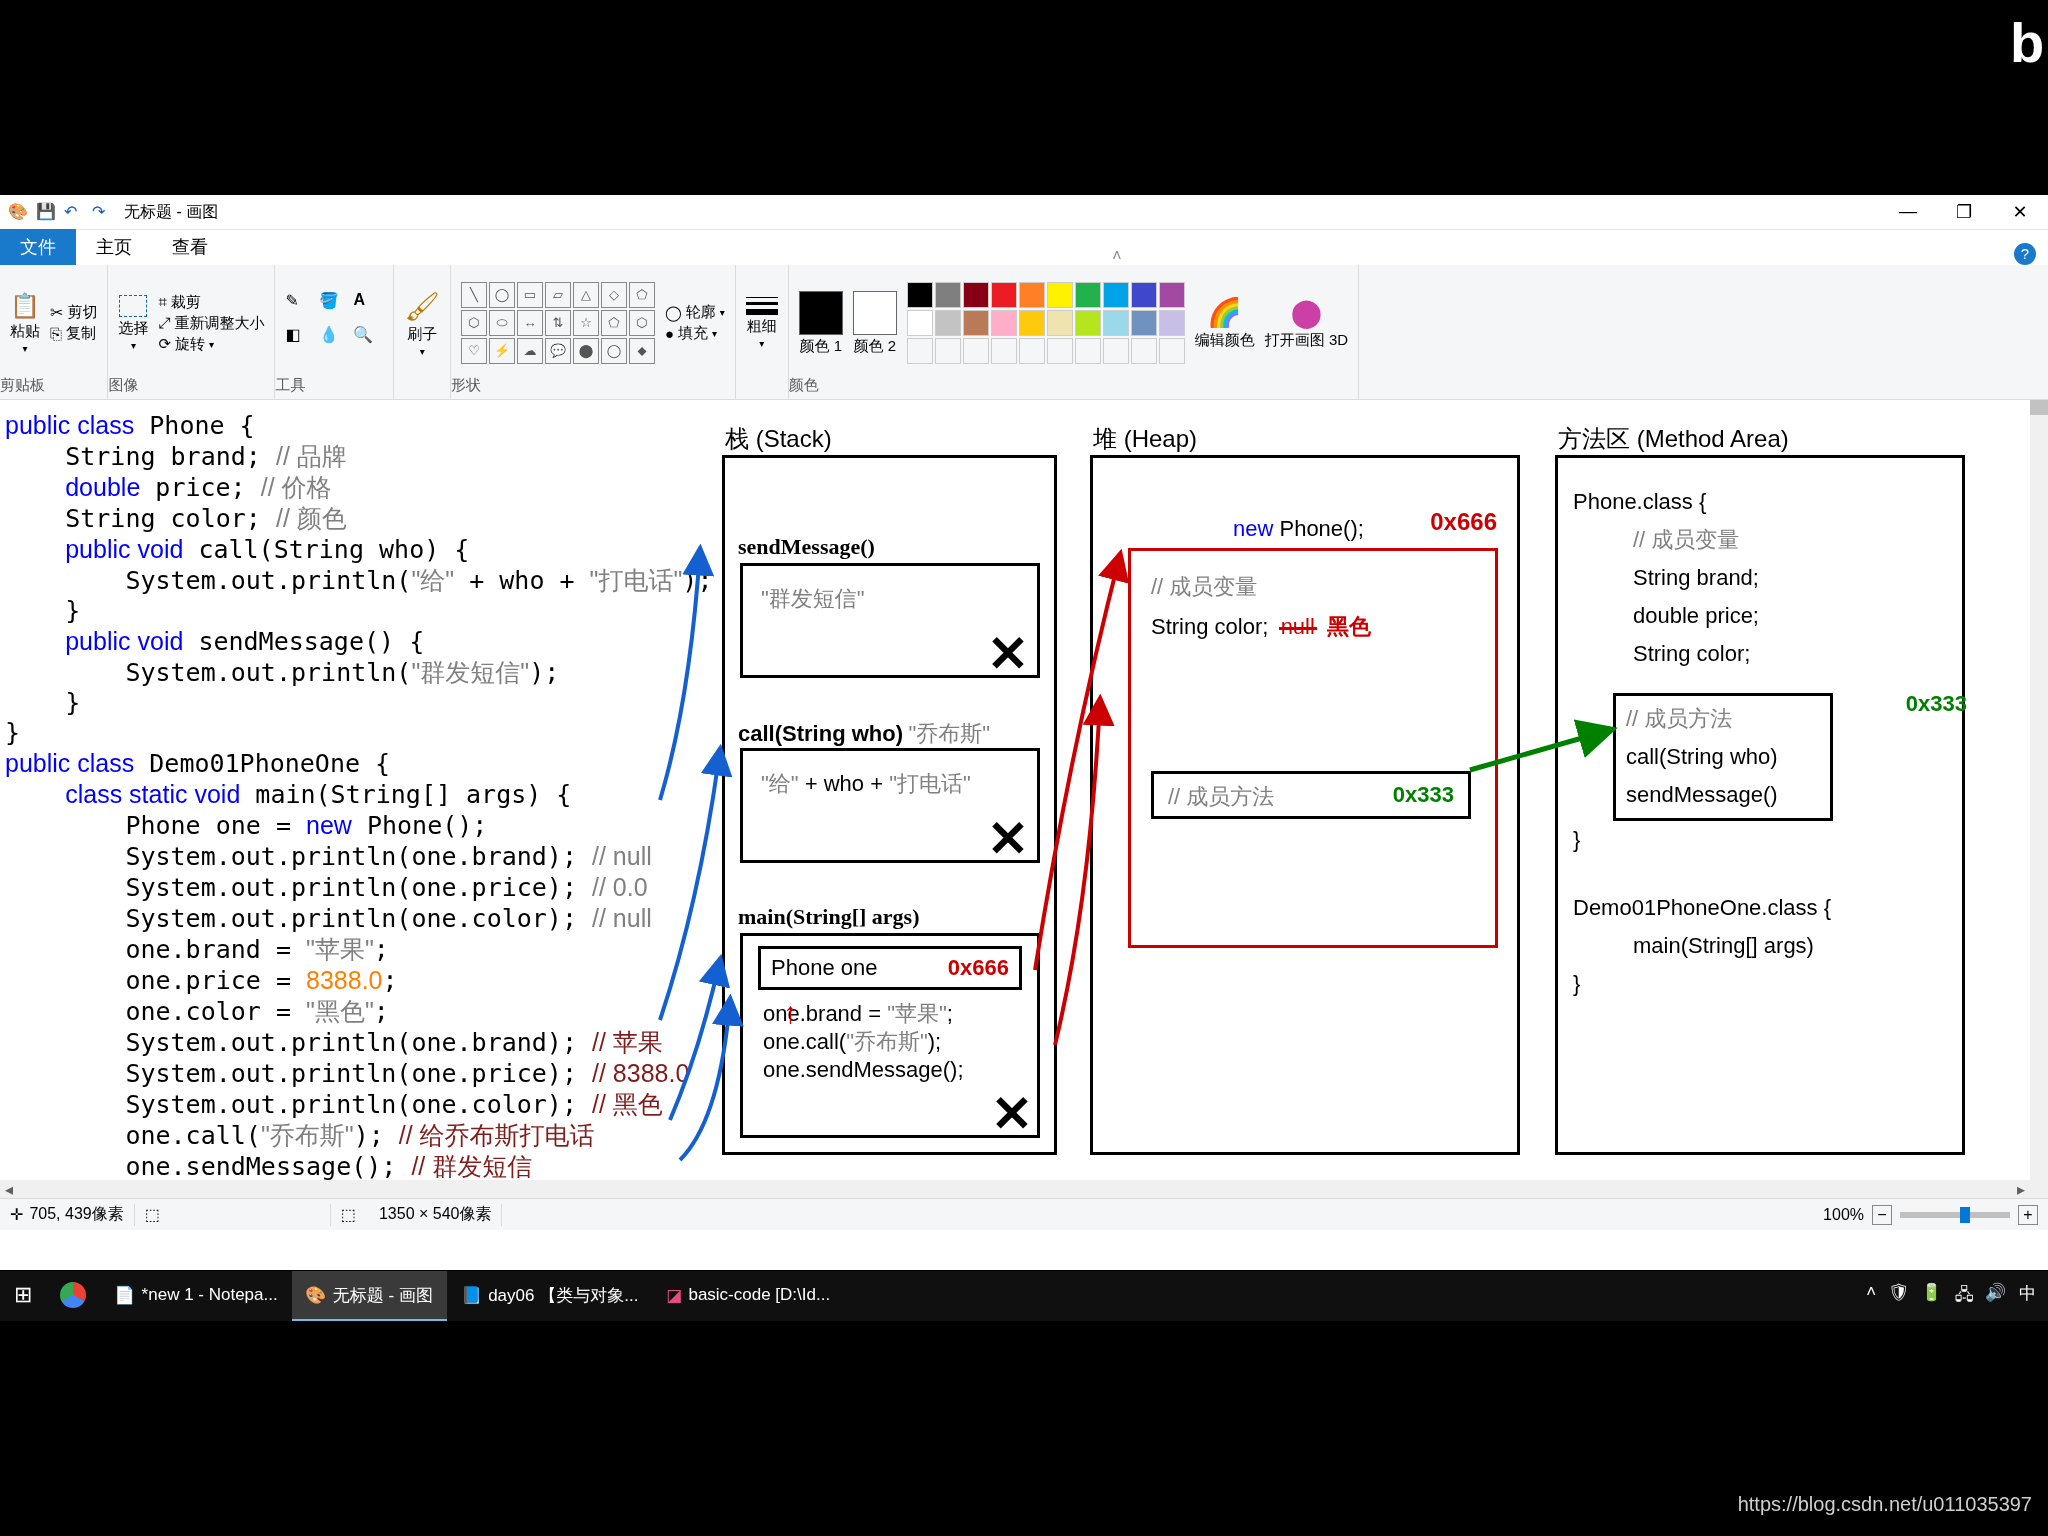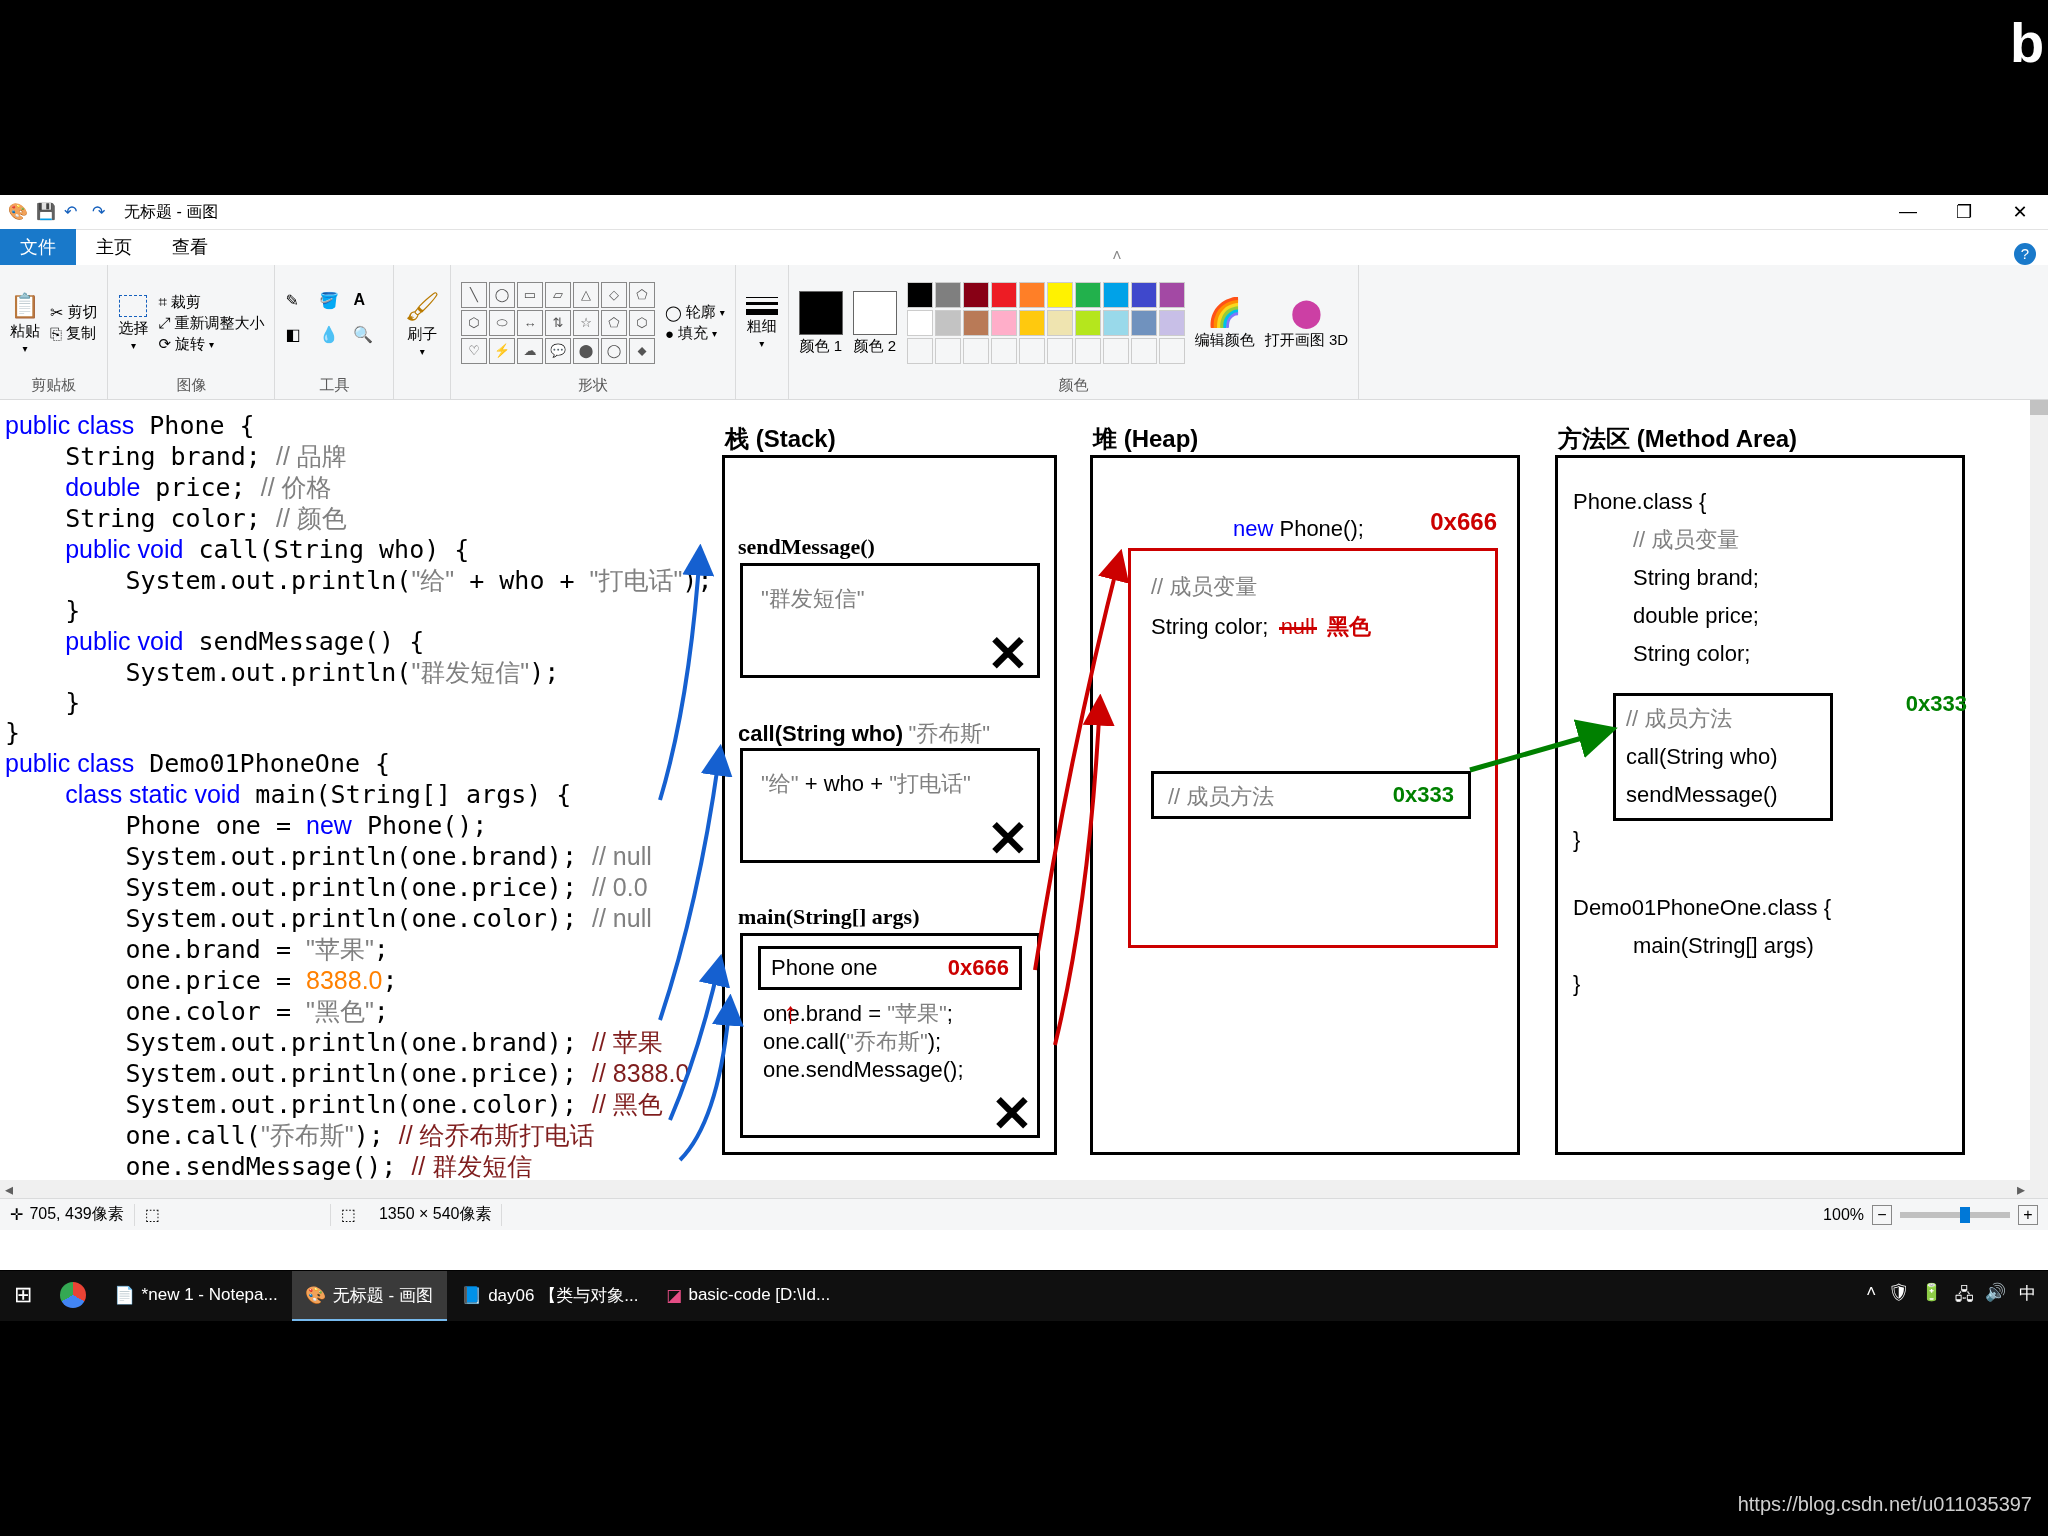--- a/index.html
+++ b/index.html
@@ -10,21 +10,21 @@
 .qat svg,.qat span{width:20px;height:20px}
 .window-title{margin-left:12px;font-size:16px;color:#000}
 .win-controls{margin-left:auto;display:flex;gap:16px;font-size:18px}
 .win-controls span{width:40px;text-align:center;cursor:pointer}
 .tabs{height:35px;background:#fff;display:flex;align-items:flex-end}
 .tab{padding:6px 20px;font-size:18px;color:#000}
 .tab.active{background:#1979ca;color:#fff}
 .help-icon{margin-left:auto;margin-right:12px;width:22px;height:22px;border-radius:50%;background:#1979ca;color:#fff;text-align:center;line-height:22px;font-size:15px}
 .ribbon{height:135px;background:#f5f6f7;border-bottom:1px solid #dadbdc;display:flex}
 .rgroup{border-right:1px solid #dadbdc;padding:4px 10px 0;display:flex;flex-direction:column;align-items:center;position:relative}
-.rgroup-label{position:absolute;bottom:4px;font-size:15px;color:#5a5a5a;width:100%;text-align:center}
+.rgroup-label{position:absolute;bottom:4px;font-size:15px;color:#5a5a5a;width:100%;}
 .rgroup-body{display:flex;gap:10px;height:108px;align-items:center}
 .btn-big{display:flex;flex-direction:column;align-items:center;font-size:15px;gap:2px}
 .btn-small{display:flex;align-items:center;gap:4px;font-size:15px}
 .stack{display:flex;flex-direction:column;gap:2px}
 .scissors::before{content:"✂";font-size:16px}
 .clip::before{content:"📋";font-size:24px}
 .canvas-area{position:relative;height:798px;background:#fff;overflow:hidden}
 .scrollbar-v{position:absolute;right:0;top:0;width:18px;height:100%;background:#f0f0f0}
 .scrollbar-v .thumb{position:absolute;top:0;width:18px;height:15px;background:#c2c2c2}
 .scrollbar-h{position:absolute;bottom:0;left:0;height:18px;width:calc(100% - 18px);background:#f0f0f0}
@@ -36,21 +36,21 @@
 
 
 .code-left{position:absolute;left:5px;top:10px;font-family:Consolas,monospace;font-size:25px;line-height:30px;white-space:pre}
 .kw-blue{color:#0000ff}
 .kw-str{color:#808080}
 .kw-com{color:#808080}
 .kw-grn{color:#7f1d1d}
 .kw-num{color:#ff8000}
 
 .panel{position:absolute;border:3px solid #000}
-.panel-title{position:absolute;top:-35px;left:0;font-size:24px;font-weight:bold}
+.panel-title{position:absolute;top:-35px;left:0;font-size:24px;font-weight:normal}
 .stack-panel{left:722px;top:55px;width:335px;height:700px}
 .heap-panel{left:1090px;top:55px;width:430px;height:700px}
 .method-panel{left:1555px;top:55px;width:410px;height:700px}
 .frame{position:absolute;border:3px solid #000;font-size:22px;font-family:Consolas,monospace}
 .frame-label{position:absolute;top:-32px;left:-5px;font-size:22px;font-weight:bold;font-family:"Microsoft YaHei"}
 .big-x{position:absolute;font-size:50px;font-weight:bold;font-family:Arial}
 .addr-red{color:#cc0000;font-weight:bold}
 .strike-red{color:#cc0000;position:relative}
 .strike-red::after{content:"";position:absolute;left:-2px;right:-2px;top:50%;border-top:3px solid #cc0000}
 

